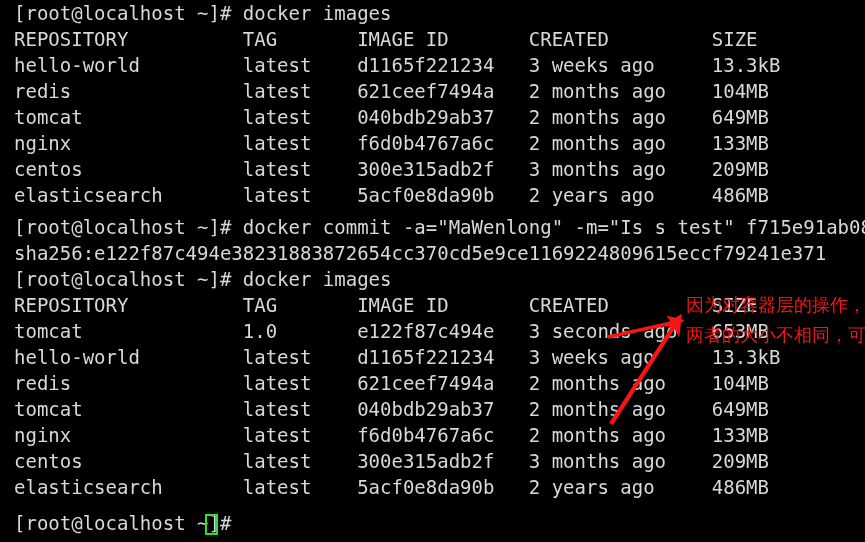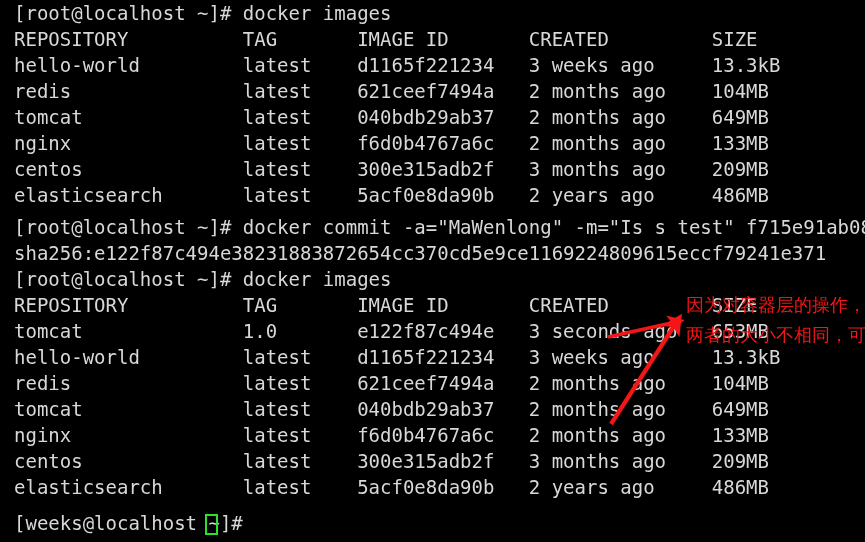--- a/index.html
+++ b/index.html
@@ -86,21 +86,21 @@
     <div class="line" style="top:240px;text-align:center;">sha256:e122f87c494e38231883872654cc370cd5e9ce1169224809615eccf79241e371</div>
     <div class="line" style="top:266px;">[root@localhost ~]# docker images</div>
     <div class="line" style="top:292px;">REPOSITORY          TAG       IMAGE ID       CREATED         SIZE</div>
     <div class="line" style="top:318px;">tomcat              1.0       e122f87c494e   3 seconds ago   653MB</div>
     <div class="line" style="top:344px;">hello-world         latest    d1165f221234   3 weeks ago     13.3kB</div>
     <div class="line" style="top:370px;">redis               latest    621ceef7494a   2 months ago    104MB</div>
     <div class="line" style="top:396px;">tomcat              latest    040bdb29ab37   2 months ago    649MB</div>
     <div class="line" style="top:422px;">nginx               latest    f6d0b4767a6c   2 months ago    133MB</div>
     <div class="line" style="top:448px;">centos              latest    300e315adb2f   3 months ago    209MB</div>
     <div class="line" style="top:474px;">elasticsearch       latest    5acf0e8da90b   2 years ago     486MB</div>
-    <div class="line" style="top:510px;">[weeks@localhost ~]# </div>
+    <div class="line" style="top:510px;">[root@localhost ~]# </div>
 
     <div class="cursor-block" style="left:193px; top:514px;"></div>
 
   </div>
 
   <svg class="arrows" viewBox="0 0 865 542">
     <defs>
       <marker id="arrowhead" markerWidth="5" markerHeight="5" refX="2.4" refY="2.5" orient="auto" markerUnits="strokeWidth">
         <path d="M0,0 L5,2.5 L0,5 L1.2,2.5 Z" fill="#f41616"></path>
       </marker>

